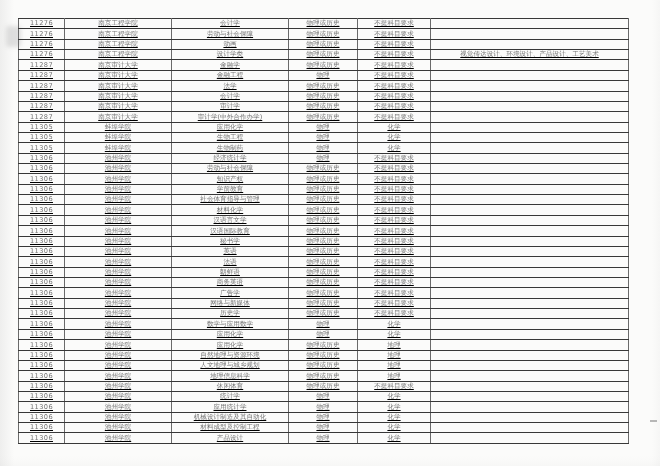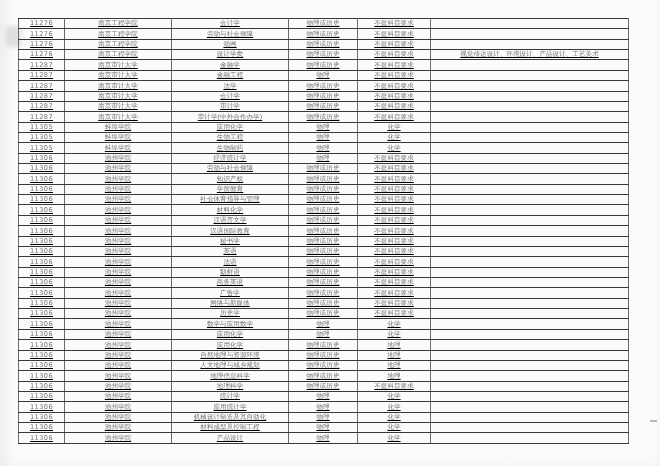--- a/index.html
+++ b/index.html
@@ -350,21 +350,21 @@
         <td class="c-code">11306</td>
         <td class="c-school">池州学院</td>
         <td class="c-major">地理信息科学</td>
         <td class="c-subject">物理或历史</td>
         <td class="c-requirement">地理</td>
         <td class="c-note"></td>
       </tr>
       <tr>
         <td class="c-code">11306</td>
         <td class="c-school">池州学院</td>
-        <td class="c-major">地理科学</td>
+        <td class="c-major">休闲体育</td>
         <td class="c-subject">物理或历史</td>
         <td class="c-requirement">不提科目要求</td>
         <td class="c-note"></td>
       </tr>
       <tr>
         <td class="c-code">11306</td>
         <td class="c-school">池州学院</td>
         <td class="c-major">统计学</td>
         <td class="c-subject">物理</td>
         <td class="c-requirement">化学</td>

